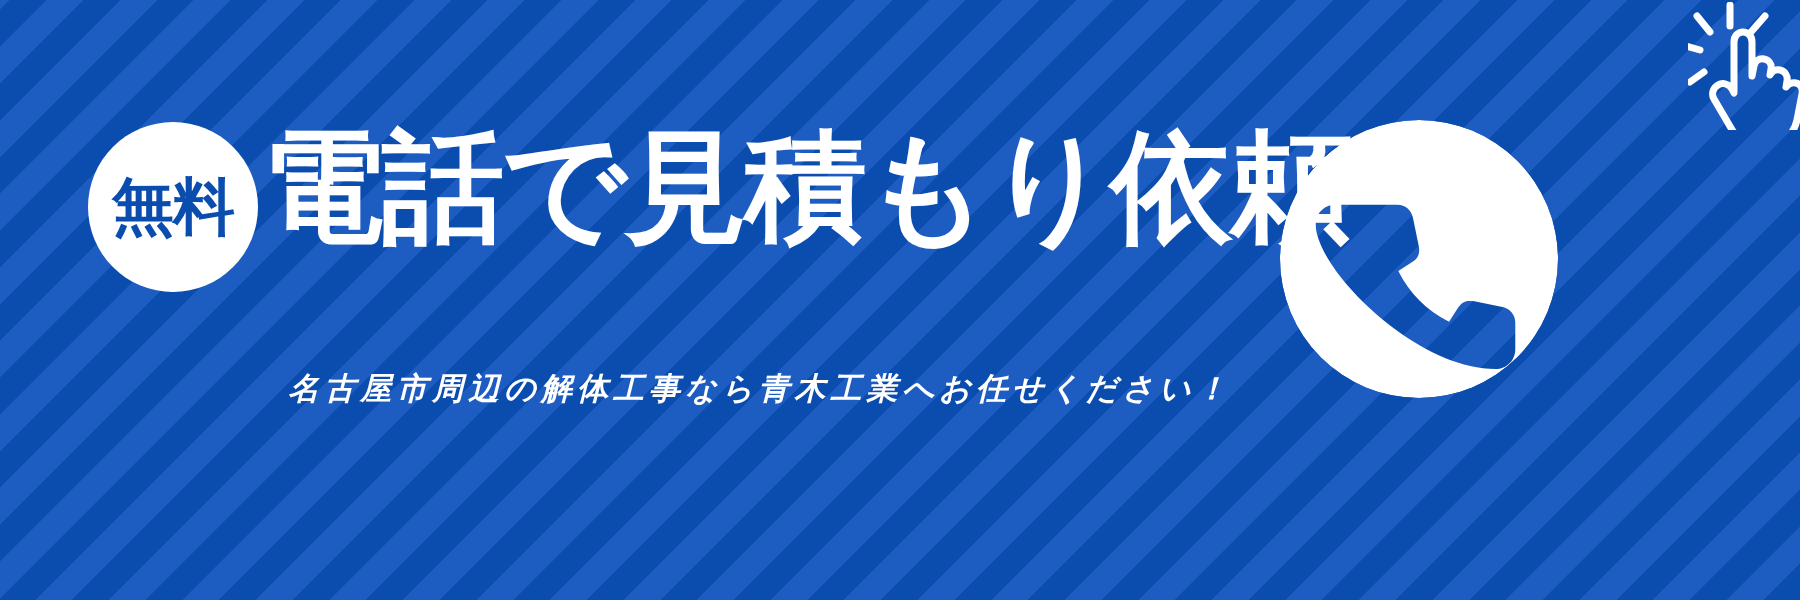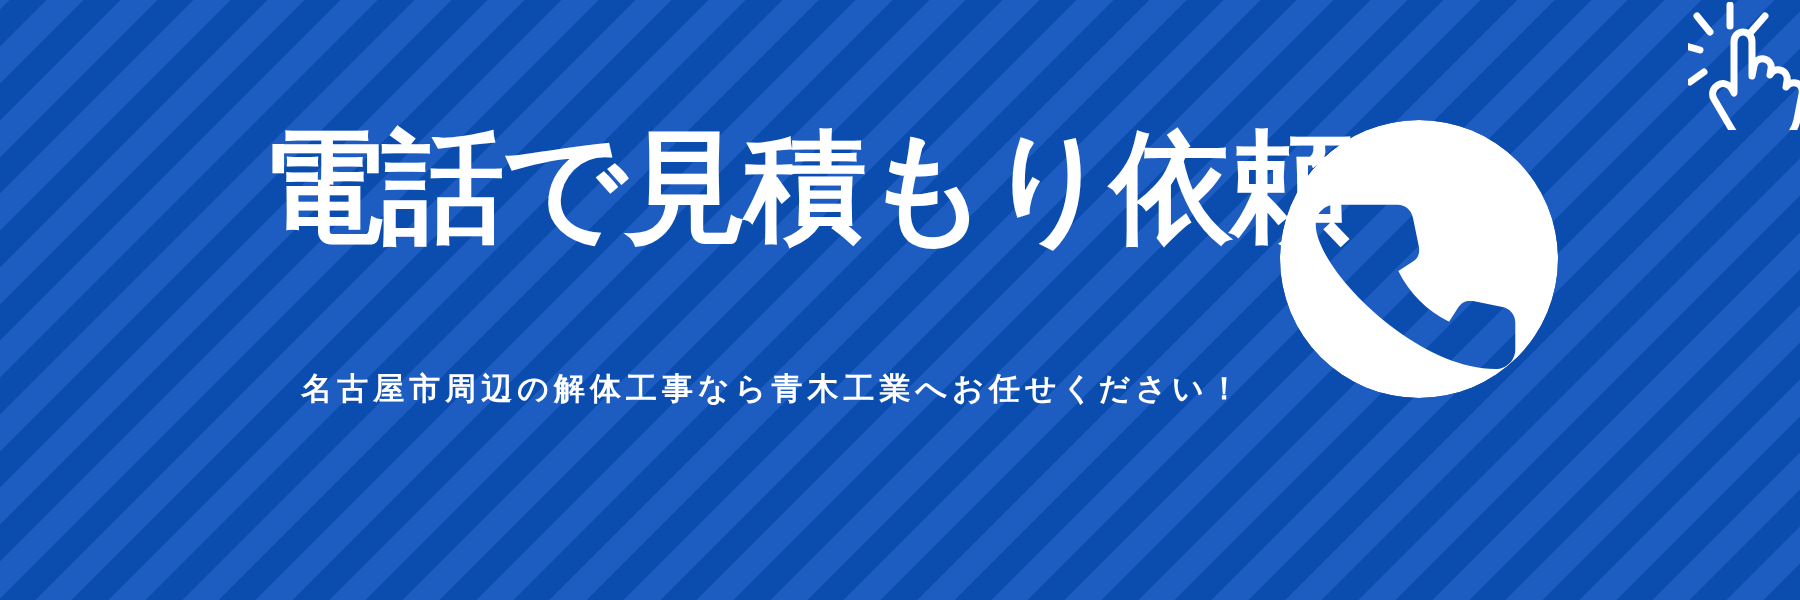--- a/index.html
+++ b/index.html
@@ -53,23 +53,24 @@
     font-weight:bold;
     line-height:1.05;
     letter-spacing:-2px;
     white-space:nowrap;
     font-family:Liberation Mono, monospace;
   }
 
   
   .subtitle {
     position:absolute;
-    left:258px; top:368px;
+    left:245px; top:368px;
     width:1030px;
     text-align:center;
+    font-style:italic;
   }
   .subtitle .subtitle-text {
     color:#ffffff;
     font-size:31px;
     font-weight:bold;
     letter-spacing:5px;
     line-height:1.3;
     white-space:nowrap;
     font-family:"DejaVu Sans","Liberation Sans",sans-serif;
   }
@@ -88,20 +89,23 @@
     left:1688px; top:2px;
     width:112px; height:128px;
   }
   .tap-hand svg { display:block; width:112px; height:128px; }
 </style>
 </head>
 <body>
 
 <div class="banner">
 
+  <div class="free-badge">
+    <span class="badge-text">無料</span>
+  </div>
 
   <div class="headline">
     <span class="headline-text">電話で見積もり依頼</span>
   </div>
 
   <div class="subtitle">
     <span class="subtitle-text">名古屋市周辺の解体工事なら青木工業へお任せください！</span>
   </div>
 
   <div class="phone-circle">

